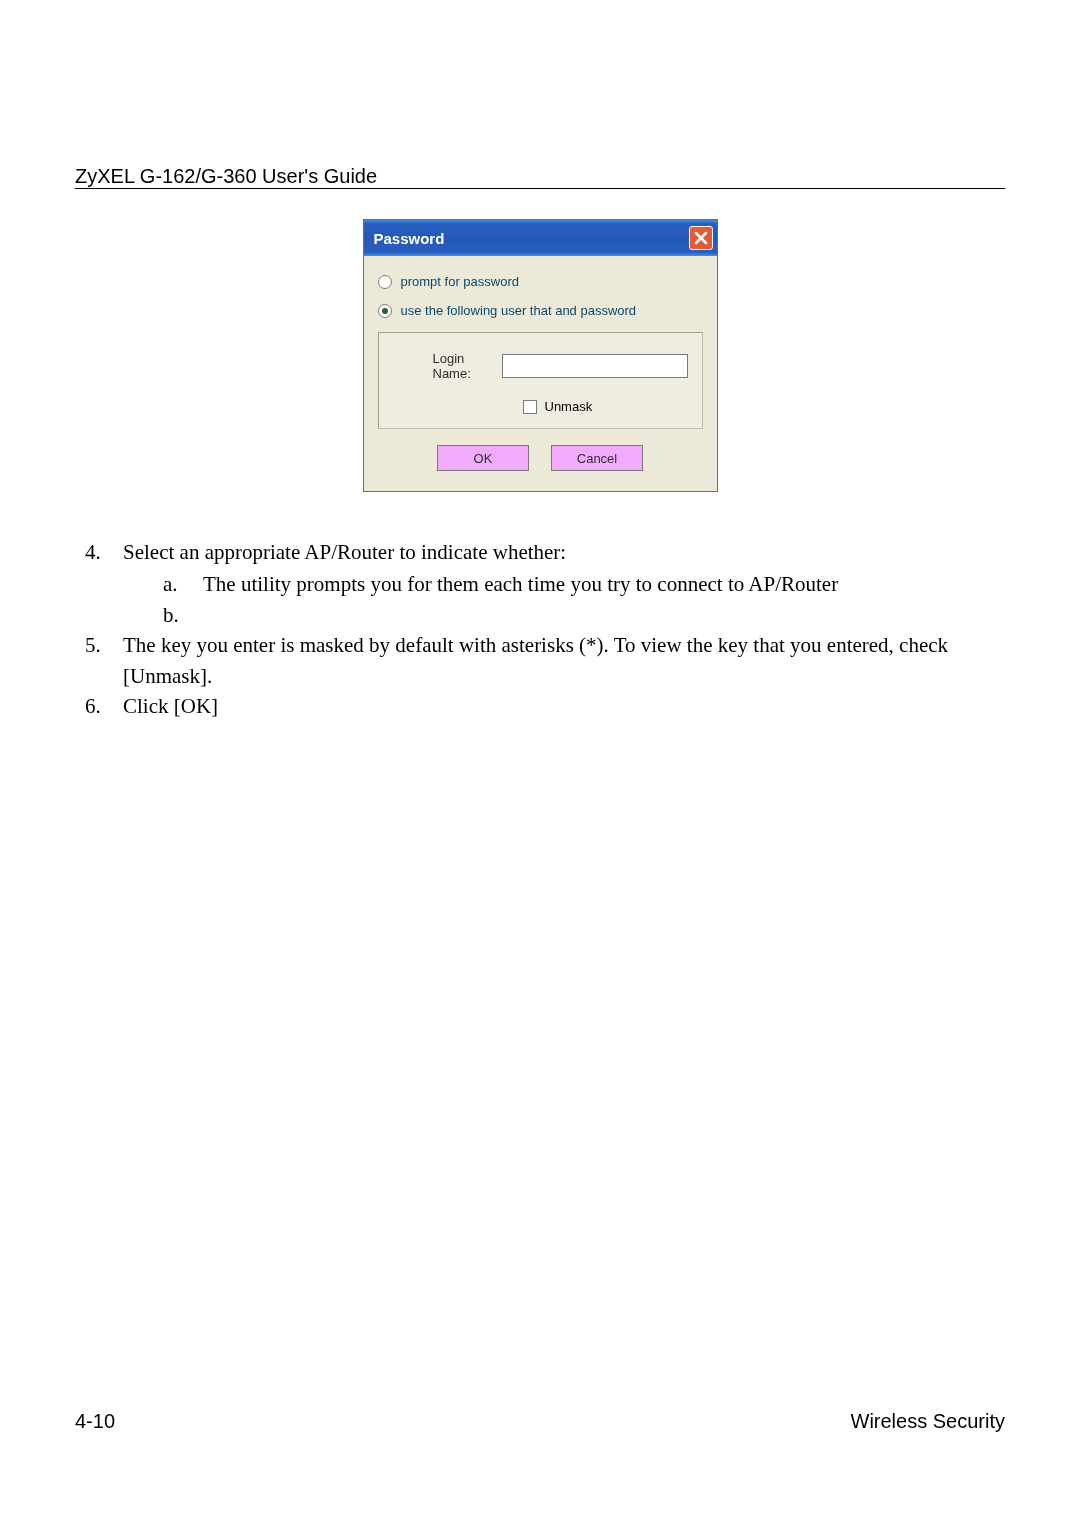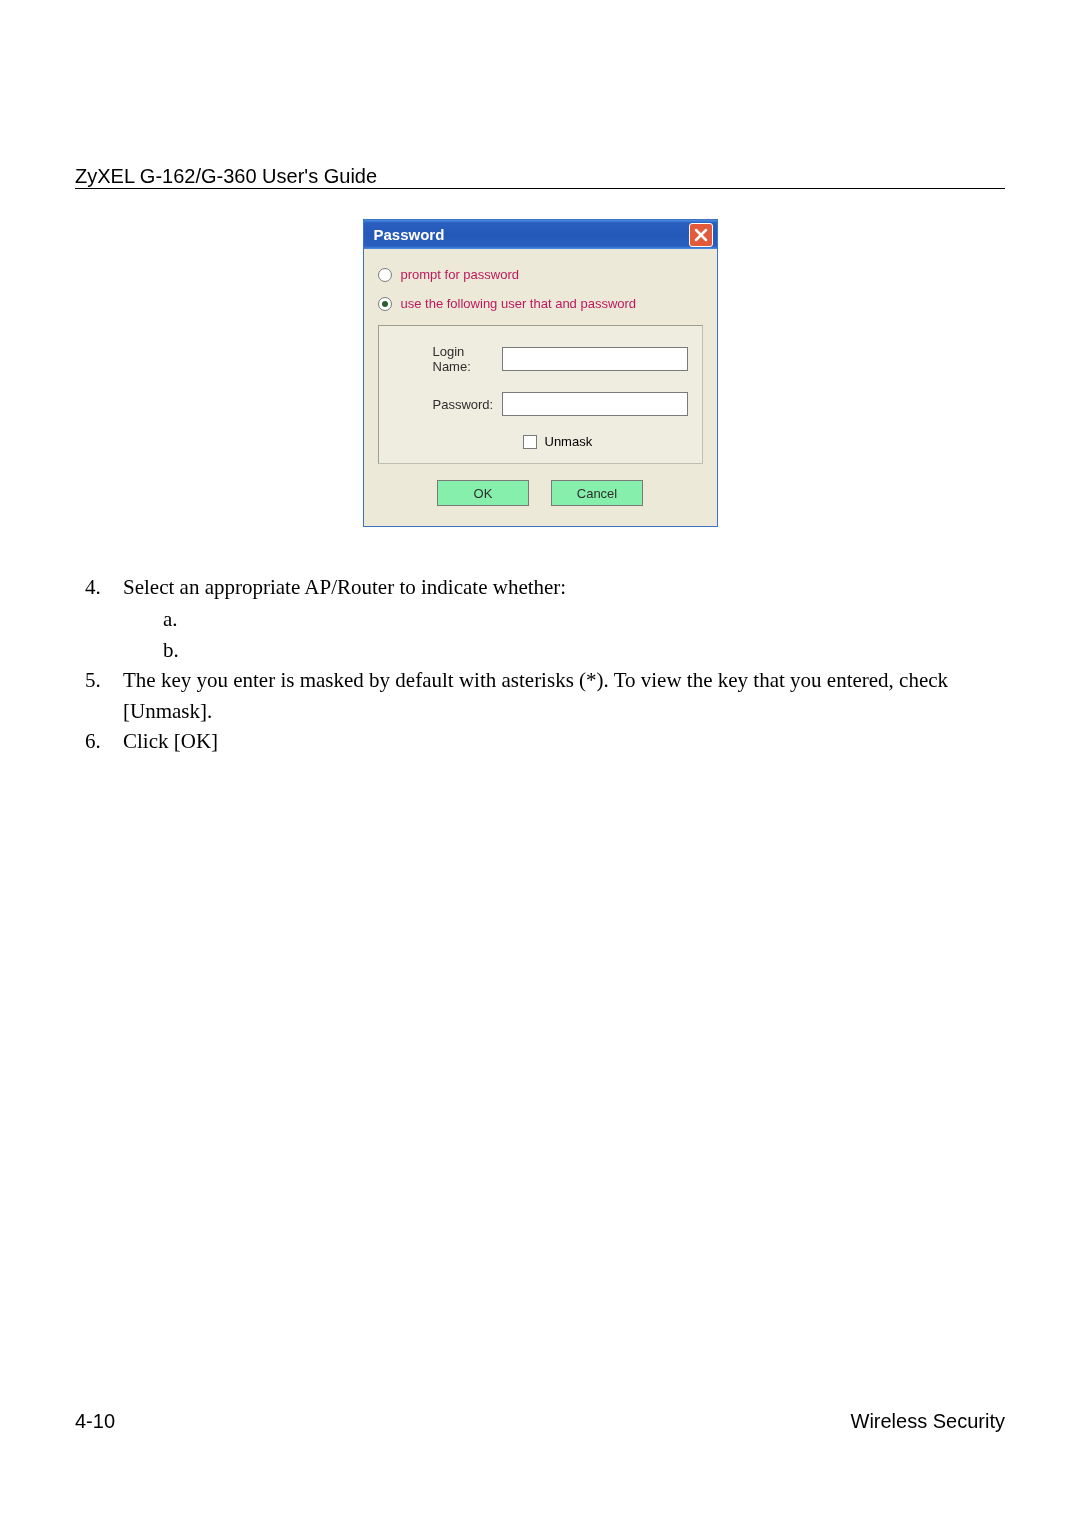--- a/index.html
+++ b/index.html
@@ -32,21 +32,21 @@
       margin-bottom: 45px;
     }
     .dialog {
       width: 355px;
       border: 1px solid #3a74c5;
       background: #ece9d8;
       font-family: Tahoma, Arial, sans-serif;
       font-size: 13px;
     }
     .titlebar {
-      height: 29px;
+      height: 36px;
       background: linear-gradient(to bottom, #4a8fe3 0%, #2a5fc0 10%, #2458b8 50%, #2a5fc0 90%, #4a8fe3 100%);
       display: flex;
       align-items: center;
       justify-content: space-between;
       padding: 0 4px 0 10px;
     }
     .titlebar-title {
       color: #fff;
       font-weight: bold;
       font-size: 15px;
@@ -67,21 +67,21 @@
       width: 14px;
       height: 14px;
     }
     .dialog-body {
       padding: 18px 14px 14px 14px;
     }
     .radio-row {
       display: flex;
       align-items: flex-end;
       margin-bottom: 14px;
-      color: #be185d;
+      color: #0c4a6e;
       font-size: 13px;
     }
     .radio-outer {
       width: 14px;
       height: 14px;
       border: 1px solid #7a7a7a;
       border-radius: 50%;
       background: #fff;
       display: inline-flex;
       align-items: center;
@@ -140,21 +140,21 @@
     .button-row {
       display: flex;
       justify-content: center;
       gap: 22px;
       padding: 16px 0 6px 0;
     }
     .dlg-button {
       width: 92px;
       height: 26px;
       border: 1px solid #7a7a7a;
-      background: #86efac;
+      background: #f0abfc;
       font-size: 13px;
       color: #2e2e2e;
       font-family: Tahoma, Arial, sans-serif;
       cursor: pointer;
     }
     .instructions {
       font-family: "Times New Roman", Times, serif;
       font-size: 21px;
       line-height: 1.45;
       color: #000;
@@ -231,24 +231,20 @@
               <span class="radio-dot"></span>
             </span>
           <span>use the following user that and password</span>
         </div>
 
         <div class="fieldset">
           <div class="form-row">
             <span class="form-label">Login Name:</span>
             <input type="text" class="text-input" value="" style="">
           </div>
-          <div class="form-row">
-            <span class="form-label">Password:</span>
-            <input type="password" class="text-input" value="" style="">
-          </div>
           <div class="checkbox-row">
             <span class="checkbox"></span>
             <span>Unmask</span>
           </div>
         </div>
 
         <div class="button-row">
           <button class="dlg-button">OK</button>
           <button class="dlg-button">Cancel</button>
         </div>
@@ -258,20 +254,21 @@
 
   <div class="instructions">
     <ol class="ol-outer">
       <li>
         <span class="num-marker">4.</span>
         <span class="li-body">
           <span>Select an appropriate AP/Router to indicate whether:</span>
           <ol class="ol-inner">
             <li>
               <span class="alpha-marker">a.</span>
+              <span>The utility prompts you for them each time you try to connect to AP/Router</span>
             </li>
             <li>
               <span class="alpha-marker">b.</span>
             </li>
           </ol>
         </span>
       </li>
       <li>
         <span class="num-marker">5.</span>
         <span class="li-body">The key you enter is masked by default with asterisks (*).  To view the key that you entered, check [Unmask].</span>

